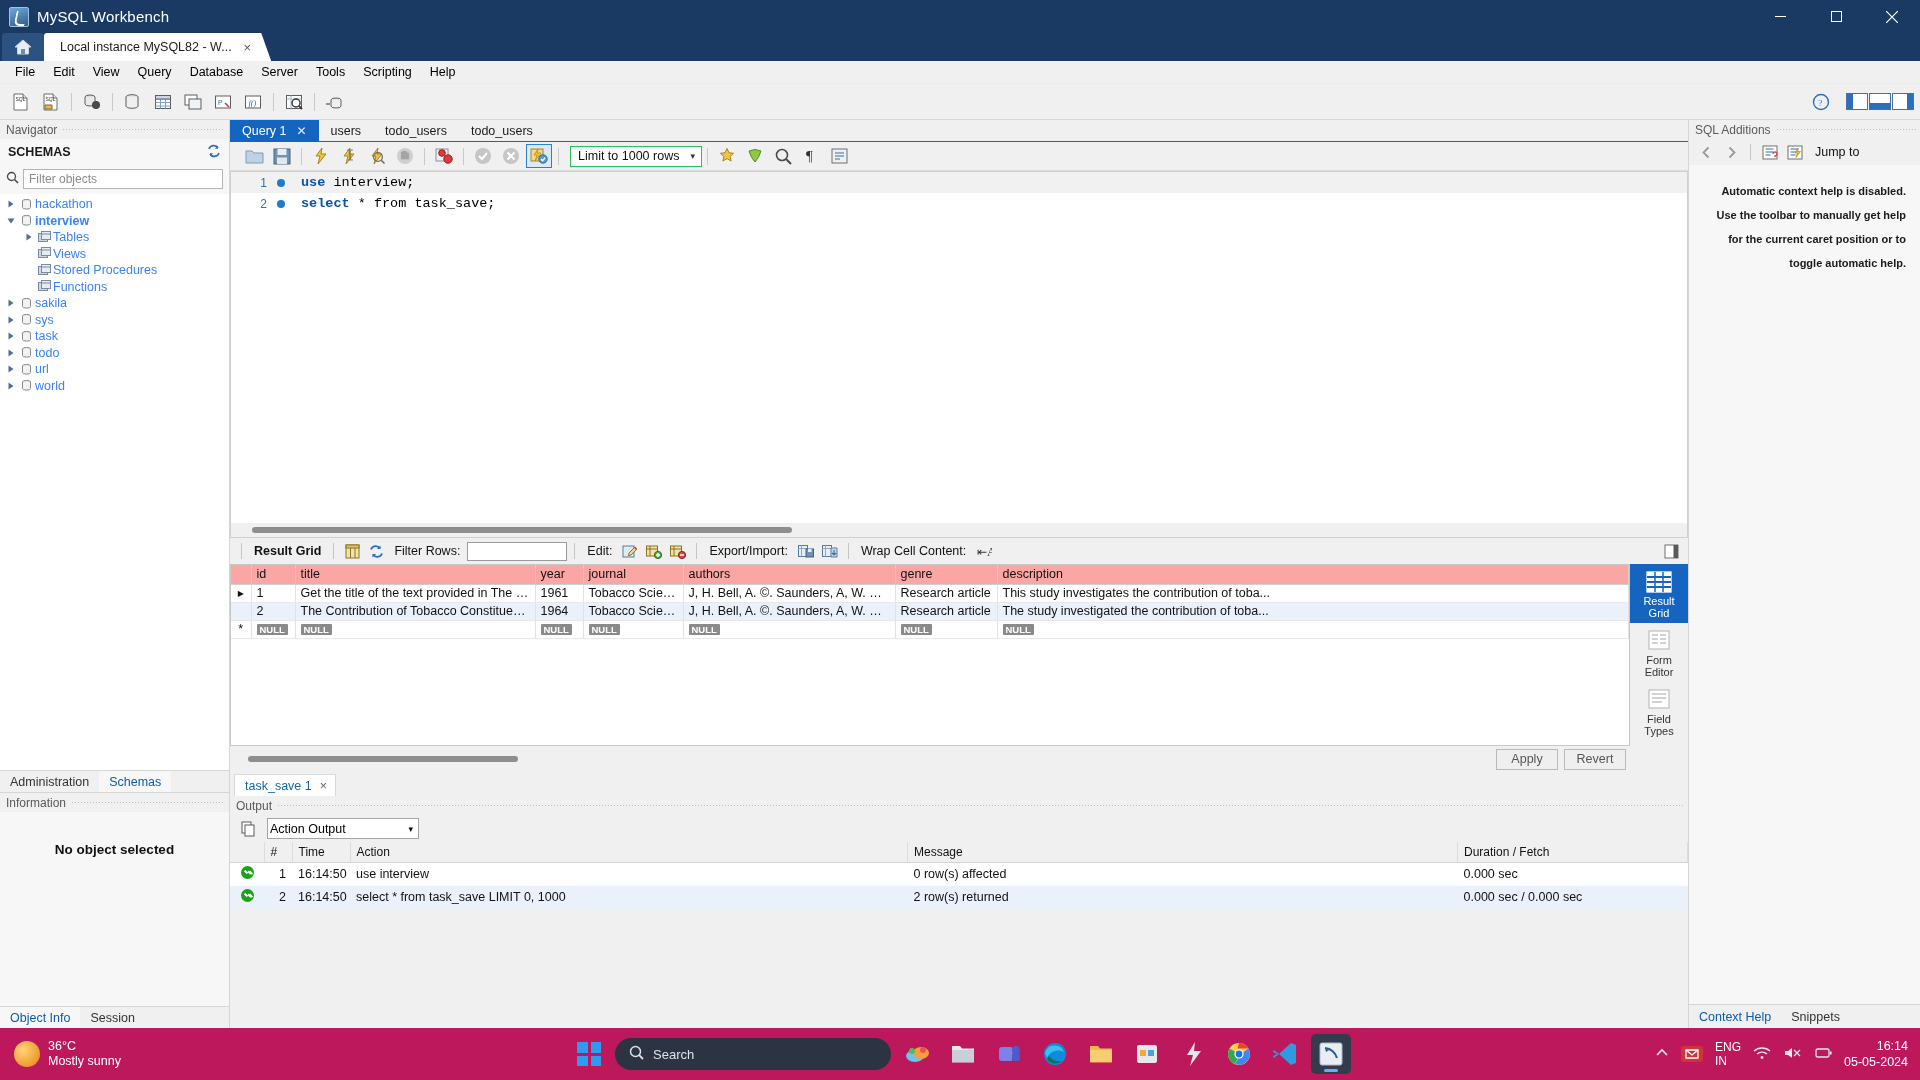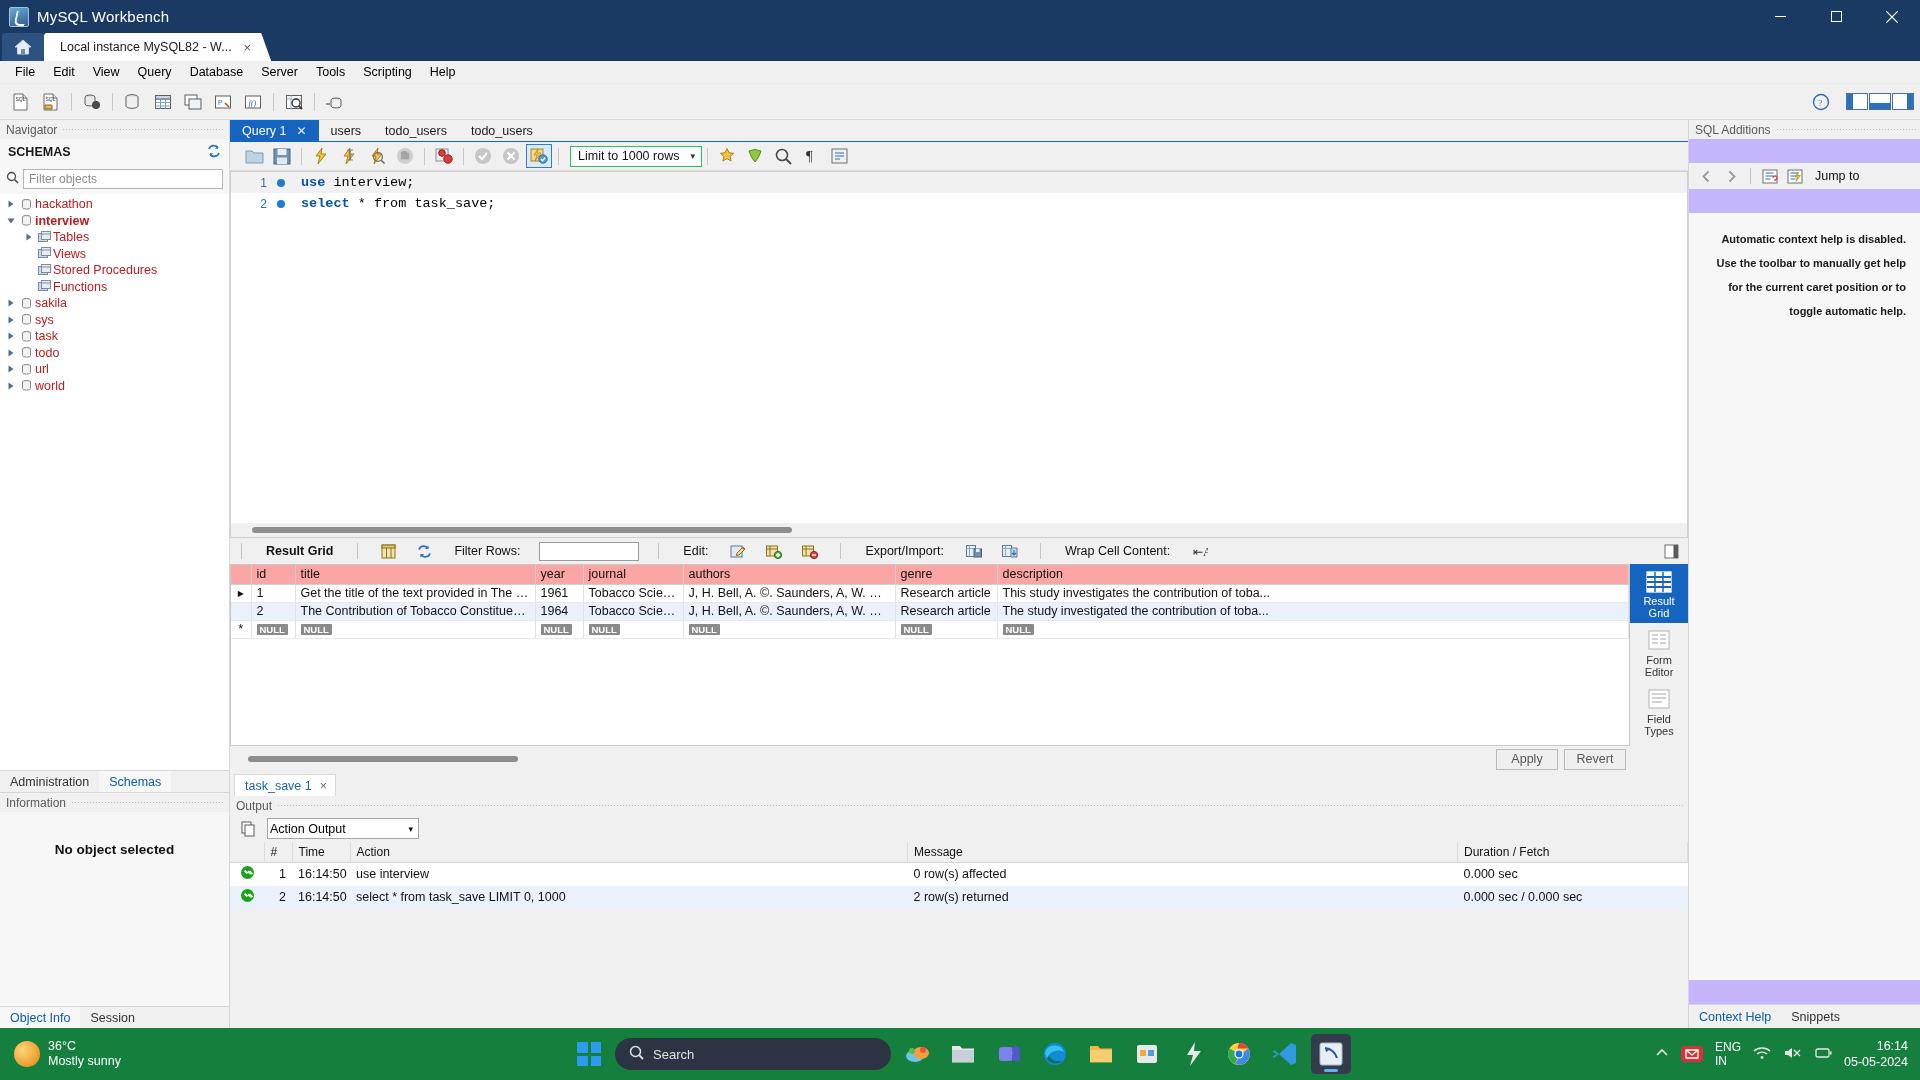--- a/index.html
+++ b/index.html
@@ -93,21 +93,21 @@
     height: 26px; display: flex; align-items: center; background: #f7f7f7;
     font-weight: bold; font-size: 12.5px; color: #1a1a1a; padding: 0 8px; flex:none;
   }
   .schemas-head .refresh { margin-left: auto; }
   .filterrow { padding: 4px 6px 5px 6px; display: flex; align-items: center; gap: 4px; flex:none; }
   .filterbox {
     flex: 1; height: 20px; border: 1px solid #b5b5b5; background: #fff;
     display: flex; align-items: center; padding-left: 5px; font-size: 12px; color: #8b8b8b;
   }
   .tree { flex: 1; overflow: auto; background: #fff; padding-top: 2px; }
-  .tnode { display: flex; align-items: center; height: 16.5px; font-size: 12.5px; color: #b91c1c; padding-left: 4px; }
+  .tnode { display: flex; align-items: center; height: 16.5px; font-size: 12.5px; color: #3b82f6; padding-left: 4px; }
   .tnode .arr { width: 14px; display:flex; align-items:center; justify-content:center; }
   .tnode .arr.spacer { visibility: hidden; }
   .tnode .ico { width: 17px; display: flex; align-items: center; justify-content: center; }
   .tnode.bold { font-weight: bold; }
   .tnode.lvl2 { padding-left: 22px; }
 
   .sb-tabs { display: flex; height: 22px; background:#f0f0f0; border-top: 1px solid #d6d6d6; flex:none; }
   .sb-tab { padding: 0 10px; display: flex; align-items: center; font-size: 12.5px; color: #333; }
   .sb-tab.active { color: #0b5cab; background: #f7f7f7; }
   .infopane { height: 236px; background: #f7f7f7; display:flex; flex-direction:column; flex:none; border-top:1px solid #d6d6d6;}
@@ -144,21 +144,21 @@
   .sqlrow .bp { width: 16px; display:flex; align-items:center; justify-content:center; }
   .sqlrow .bp i { width: 8px; height: 8px; border-radius: 50%; background: #1f7ad4; display:block; }
   .sqlrow .code { padding-left: 12px; white-space: pre; }
   .k { color: #0a54a8; font-weight: bold; }
   .sqlrow.cur { background: #f1f1f1; }
   .hscroll-wrap { height: 14px; background: #f0f0f0; display:flex; align-items:center; padding: 0 3px; flex:none; }
   .hscroll { height: 6px; border-radius: 3px; background: #8e8e8e; }
 
   
   .resultpane { height: 258px; flex: none; display: flex; flex-direction: column; background:#f0f0f0; }
-  .grid-toolbar { height: 26px; display: flex; align-items: center; background: #f0f0f0; padding-left: 6px; gap: 14px; flex:none;}
+  .grid-toolbar { height: 26px; display: flex; align-items: center; background: #f0f0f0; padding-left: 6px; gap: 2px; flex:none;}
   .gt-label { font-size: 12.5px; color: #111; padding: 0 5px; }
   .gt-label.bold { font-weight: bold; }
   .gt-sep { width: 1px; height: 16px; background: #c5c5c5; margin: 0 5px; }
   .gt-ico { width: 22px; height: 20px; display:flex; align-items:center; justify-content:center; }
   .filter-rows-input { width: 100px; height: 19px; background: #fff; border: 1px solid #9a9a9a; }
   .gt-right { margin-left: auto; display:flex; align-items:center; padding-right: 6px;}
 
   .gridwrap { flex: 1; display: flex; min-height: 0; }
   .grid { flex: 1; min-width: 0; background: #fff; border: 1px solid #c8c8c8; display:flex; flex-direction:column; }
   table.rg { border-collapse: collapse; width: 100%; table-layout: fixed; }
@@ -203,33 +203,33 @@
   table.ot { border-collapse: collapse; width: 100%; table-layout: fixed; background:#fff;}
   table.ot th { background:#f0f0f0; border-bottom:1px solid #d3d3d3; border-right:1px solid #dcdcdc;
                 font-weight:normal; font-size:12px; text-align:left; padding: 3px 6px; color:#111;}
   table.ot td { font-size:12.5px; padding: 3px 6px; height: 22px; color:#111; border-bottom: 1px solid transparent;}
   table.ot tr.alt td { background:#eaf1fb; }
   .okdot { width:13px; height:13px; border-radius:50%; background:#1aa21a; display:inline-block; position:relative; }
   .okdot::after{ content:""; position:absolute; left:3px; top:5px; width:4px; height:2px; background:#fff;
                  transform: rotate(45deg); box-shadow: 3px -2px 0 0 #fff, 4px -3px 0 0 #fff;}
 
   
-  .rightbar { width: 232px; flex: 0 0 232px; background:#c4b5fd; border-left:1px solid #d6d6d6;
-              display:flex; flex-direction:column;gap:24px; }
+  .rightbar { width: 232px; flex: 0 0 232px; background:#eab308; border-left:1px solid #d6d6d6;
+              display:flex; flex-direction:column; }
   .rb-toolbar { height: 26px; display:flex; align-items:center; padding-left:6px; gap:3px; background:#f0f0f0; flex:none;}
   .rb-ico { width: 22px; height:20px; display:flex; align-items:center; justify-content:center; color:#666; }
   .rb-jump { font-size:12.5px; color:#111; margin-left: 6px; }
   .rb-body { flex:1; background:#f7f7f7; padding: 14px 14px 0 14px; }
   .rb-msg { font-size: 11px; line-height: 24px; color:#1a1a1a; text-align:right; font-weight: bold;}
   .rb-tabs { height: 24px; display:flex; align-items:center; background:#f0f0f0; border-top:1px solid #d6d6d6; flex:none;}
   .rb-tab { padding: 0 10px; font-size:12.5px; color:#333; }
   .rb-tab.active { color:#0b5cab; }
 
   
-  .taskbar { height: 52px; flex: 0 0 52px; background: #15803d; display:flex; align-items:center;
+  .taskbar { height: 52px; flex: 0 0 52px; background: #be185d; display:flex; align-items:center;
              color:#fff; position:relative; }
   .weather { display:flex; align-items:center; gap:8px; padding-left: 14px; width: 200px;}
   .weather .sun { width: 26px; height: 26px; border-radius: 50%;
                   background: radial-gradient(circle at 35% 35%, #ffd479, #e8820c); }
   .weather .wtext { line-height: 15px; font-size: 12.5px; }
   .tb-center { position:absolute; left: 50%; transform: translateX(-50%); display:flex; align-items:center; gap: 6px; }
   .winlogo { width: 24px; height: 24px; display:grid; grid-template-columns:1fr 1fr; grid-template-rows:1fr 1fr; gap:3px; }
   .winlogo i { background:#2d9bf0; display:block; }
   .searchpill { width: 276px; height: 32px; border-radius: 16px; background: #2c3342; display:flex; align-items:center;
                 padding: 0 14px; gap: 9px; font-size: 13px; color: #dfe3ea; }

